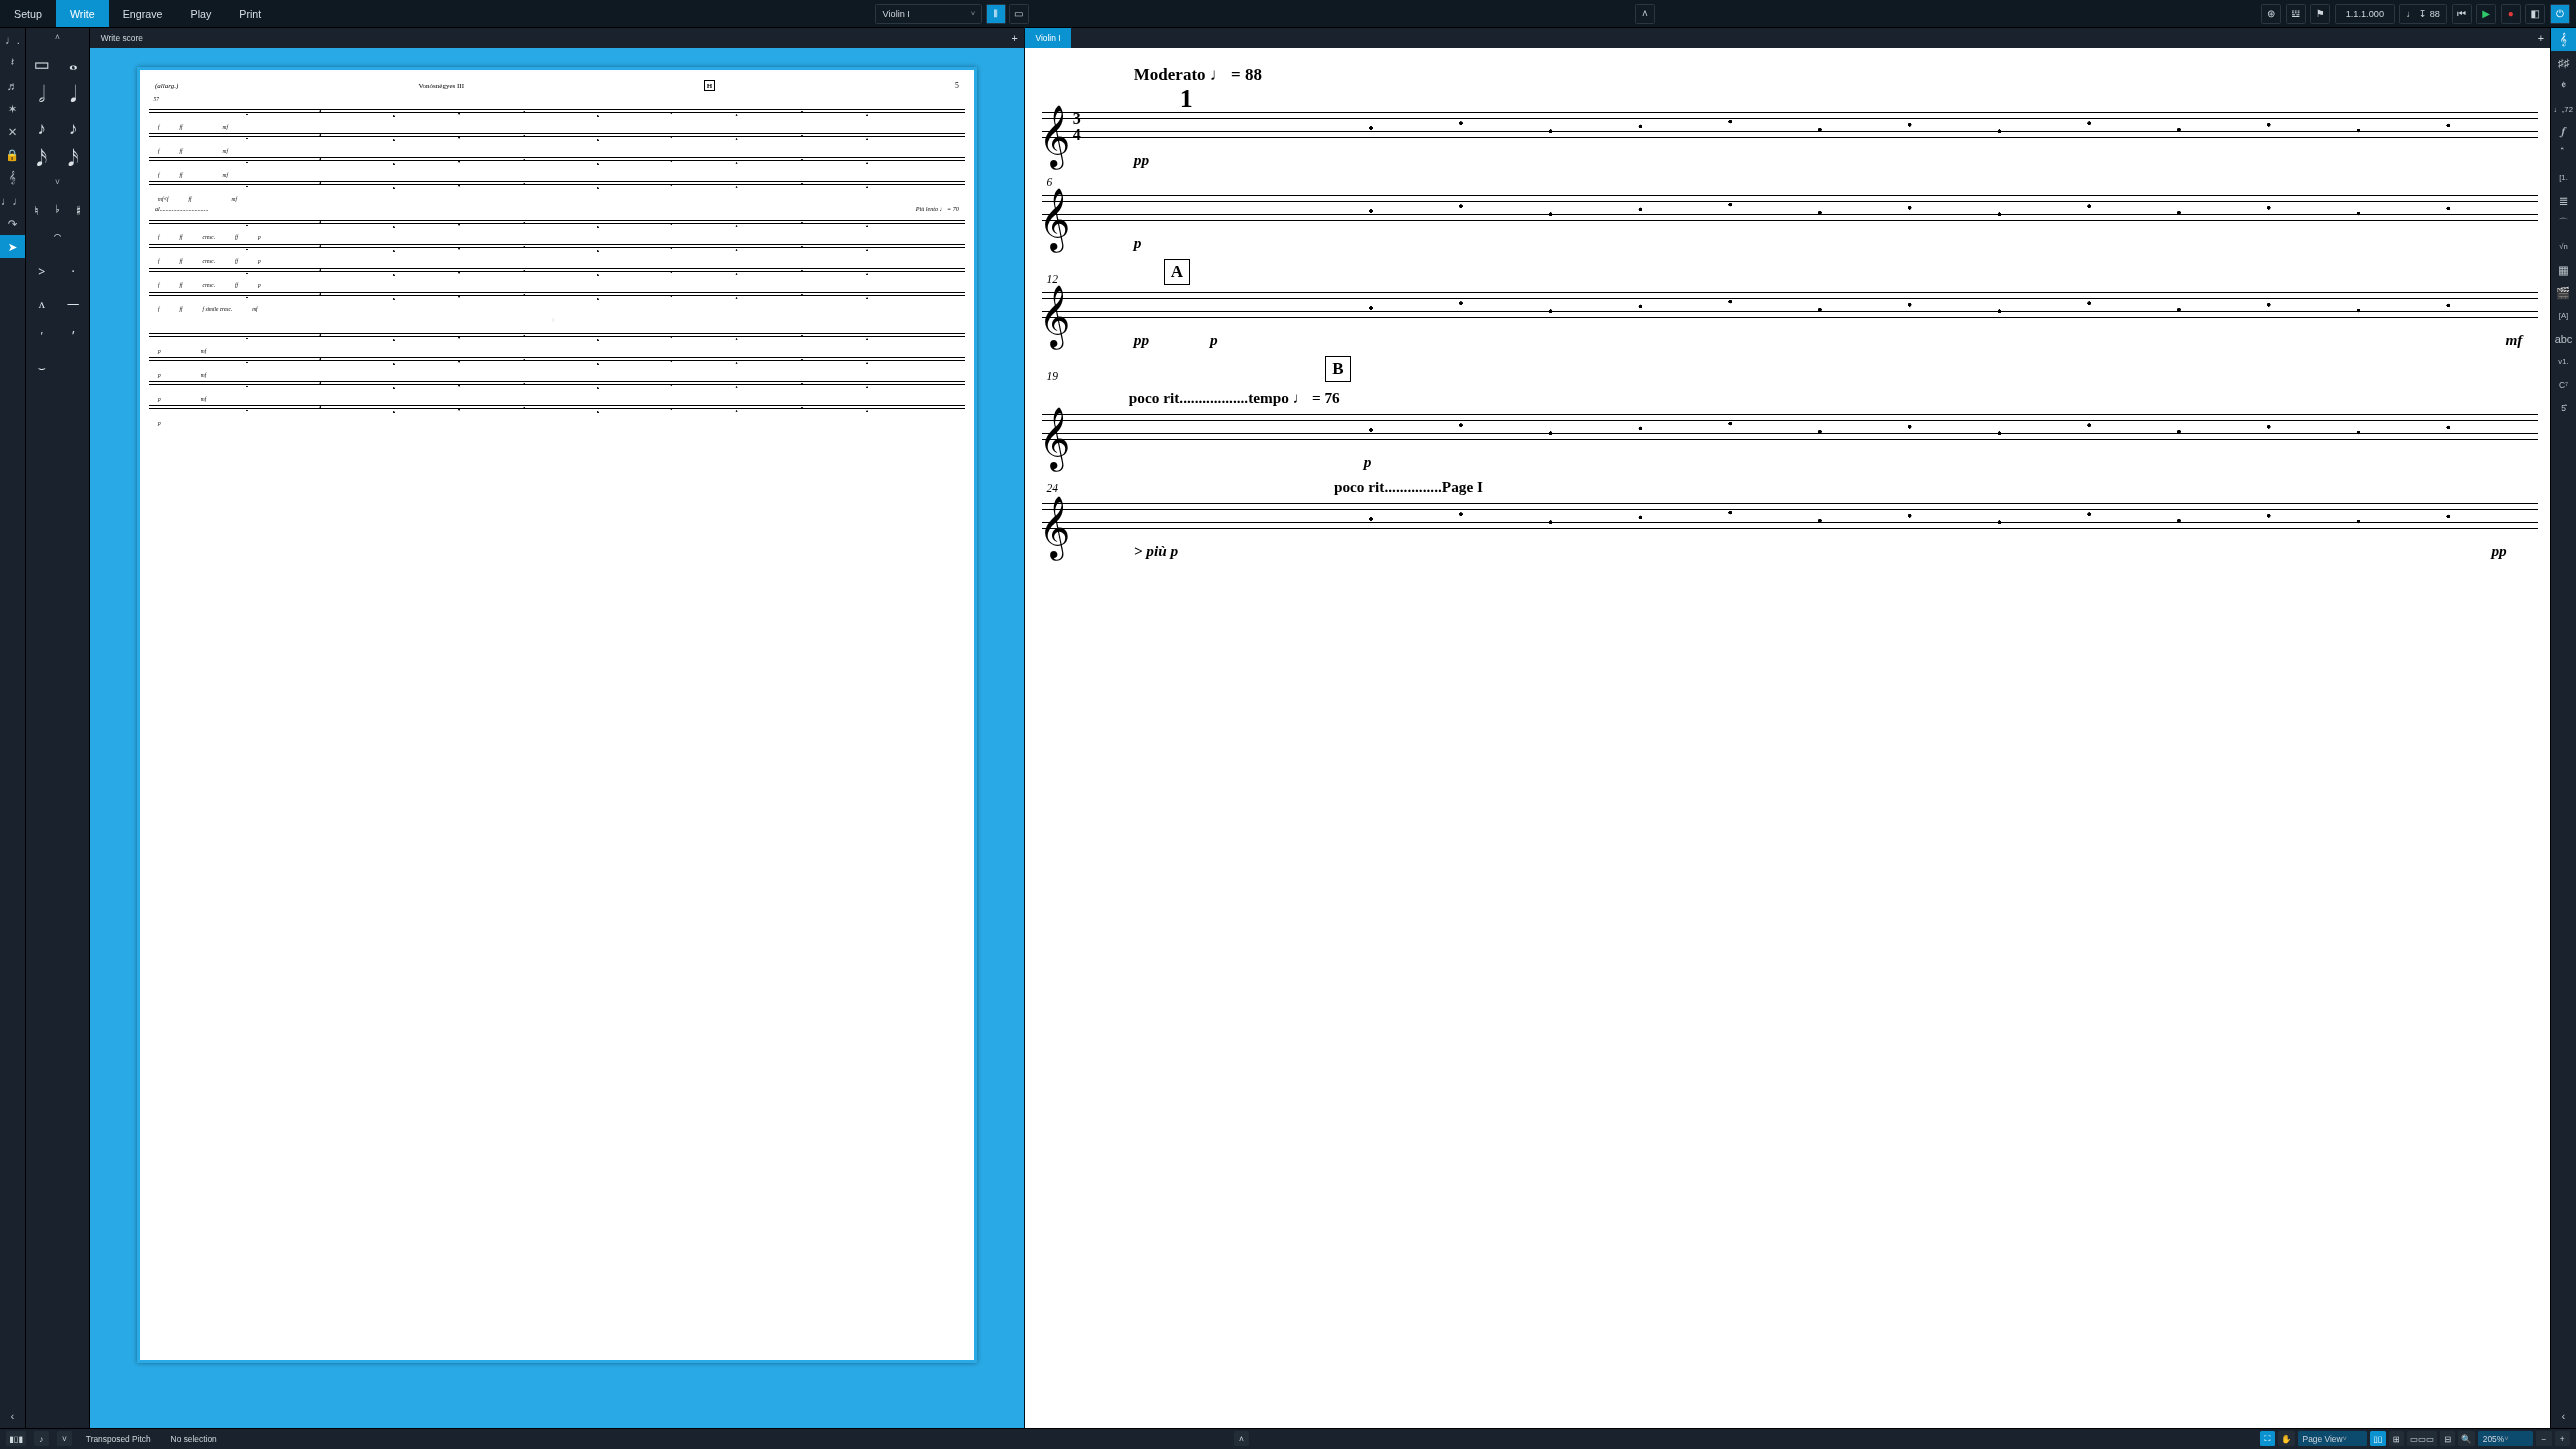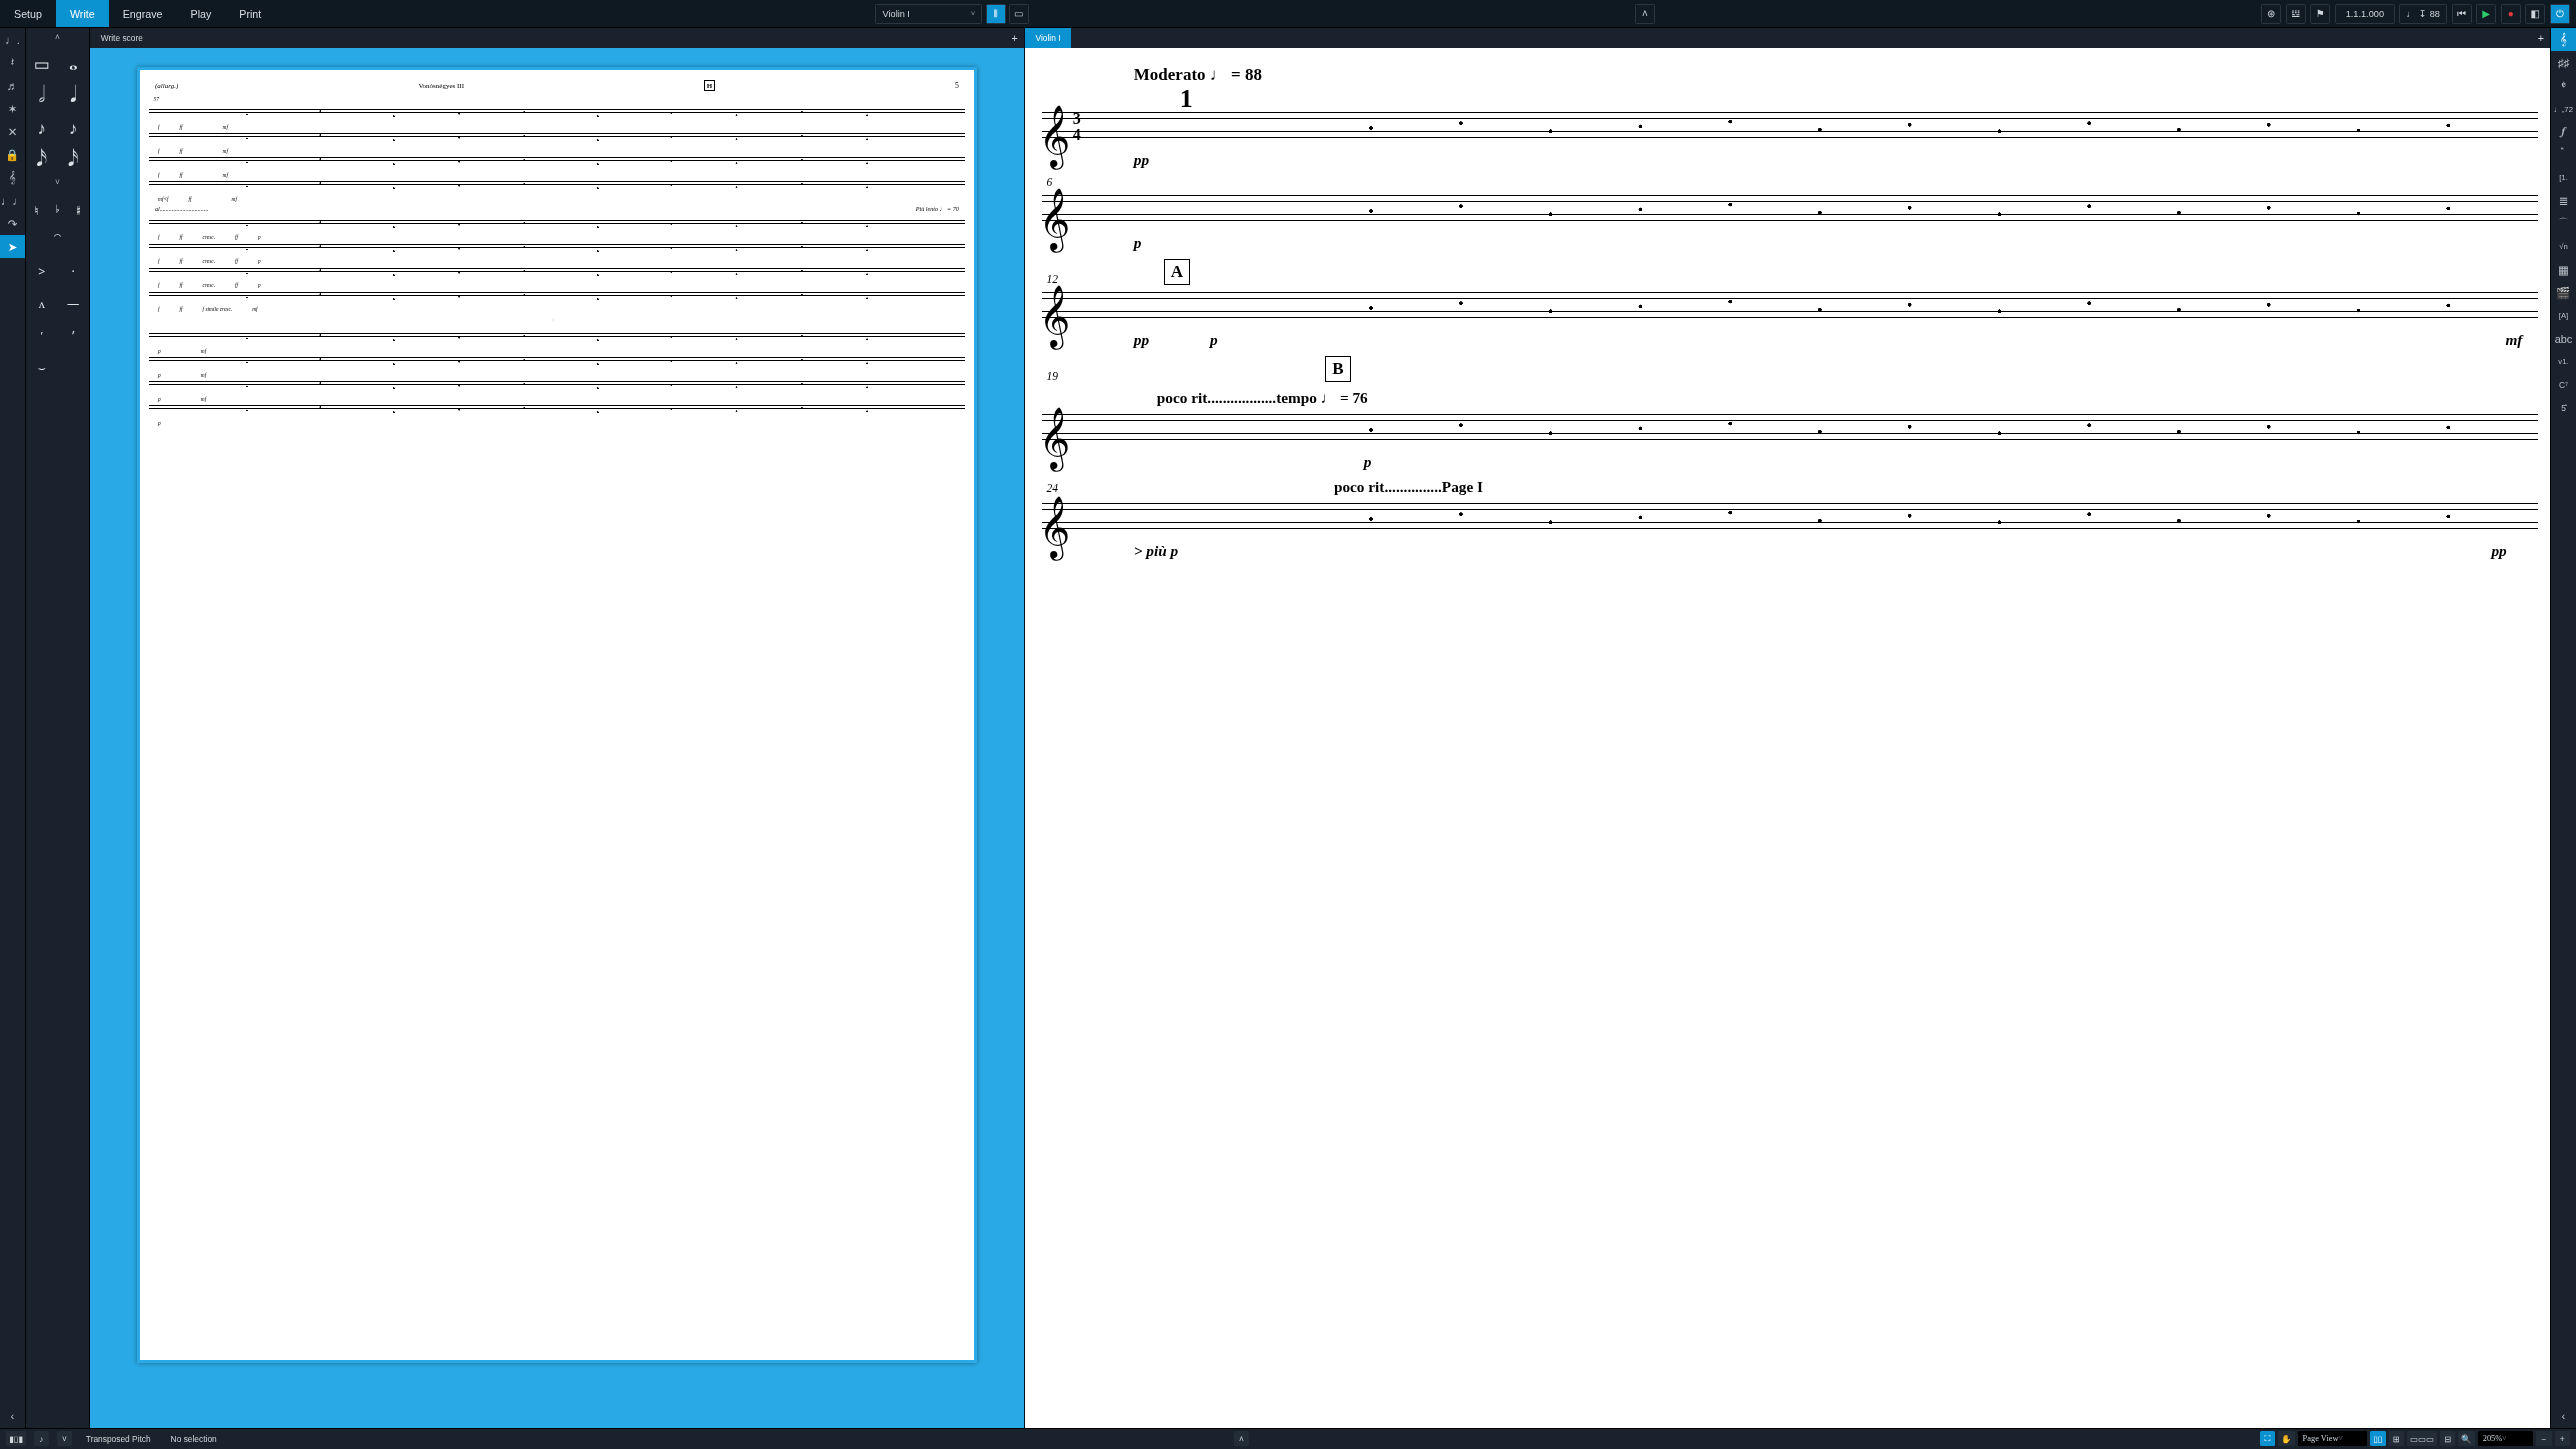--- a/index.html
+++ b/index.html
@@ -106,32 +106,32 @@
      radial-gradient(circle at 52% 55%,#000 1.7px,transparent 2px),
      radial-gradient(circle at 58% 40%,#000 1.7px,transparent 2px),
      radial-gradient(circle at 64% 60%,#000 1.7px,transparent 2px),
      radial-gradient(circle at 70% 35%,#000 1.7px,transparent 2px),
      radial-gradient(circle at 76% 55%,#000 1.7px,transparent 2px),
      radial-gradient(circle at 82% 40%,#000 1.7px,transparent 2px),
      radial-gradient(circle at 88% 58%,#000 1.7px,transparent 2px),
      radial-gradient(circle at 94% 42%,#000 1.7px,transparent 2px);}
   .bdyn{font-family:"Times New Roman",serif;font-style:italic;font-weight:bold;color:#000;font-size:15.3px;display:flex;gap:61px;padding-left:92px;}
   .reh{width:26px;height:26px;border:1.2px solid #000;display:inline-flex;align-items:center;justify-content:center;font-family:"Times New Roman",serif;font-weight:bold;font-size:17px;color:#000;margin-left:100px;}
-  .tempo-text{font-family:"Times New Roman",serif;color:#000;font-size:15.3px;margin-left:115px;}
+  .tempo-text{font-family:"Times New Roman",serif;color:#000;font-size:15.3px;margin-left:87px;}
   .tempo-text b{font-weight:bold;}
 
   
   .statusbar{height:21.5px;background:var(--bg-panel);display:flex;align-items:center;border-top:0.8px solid #000;font-size:8.4px;color:#cfd6dc;}
   .sb-left{display:flex;align-items:center;gap:7.7px;padding-left:6.1px;}
   .sb-seg{padding:3.1px 6.1px;border-radius:1.5px;}
   .sb-flex{flex:1;}
   .sb-right{display:flex;align-items:center;gap:3.1px;padding-right:6.1px;}
   .sb-btn{height:15.3px;min-width:15.3px;padding:0 3.1px;display:flex;align-items:center;justify-content:center;color:#cfd6dc;background:#222d38;border-radius:1.5px;cursor:pointer;font-size:8.4px;}
   .sb-btn.active{background:var(--accent);color:#fff;}
-  .zoom-dd{height:15.3px;width:55px;background:#000000;border-radius:1.5px;display:flex;align-items:center;padding:0 4.6px;justify-content:flex-start;font-family:Liberation Serif, serif;}
+  .zoom-dd{height:15.3px;width:55px;background:#0c4a6e;border-radius:1.5px;display:flex;align-items:center;padding:0 4.6px;justify-content:flex-start;}
 </style>
 </head>
 <body>
 
 <div id="app">
 
   <div class="topbar">
     <div class="modes">
       <div class="mode-btn">Setup</div>
       <div class="mode-btn active">Write</div>

